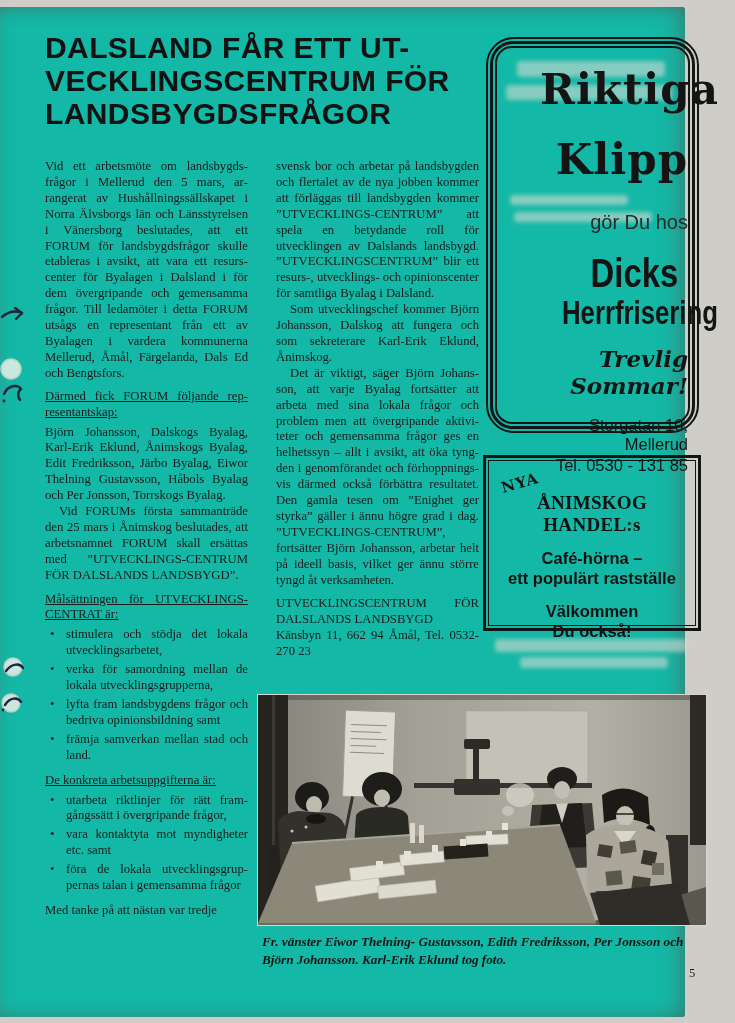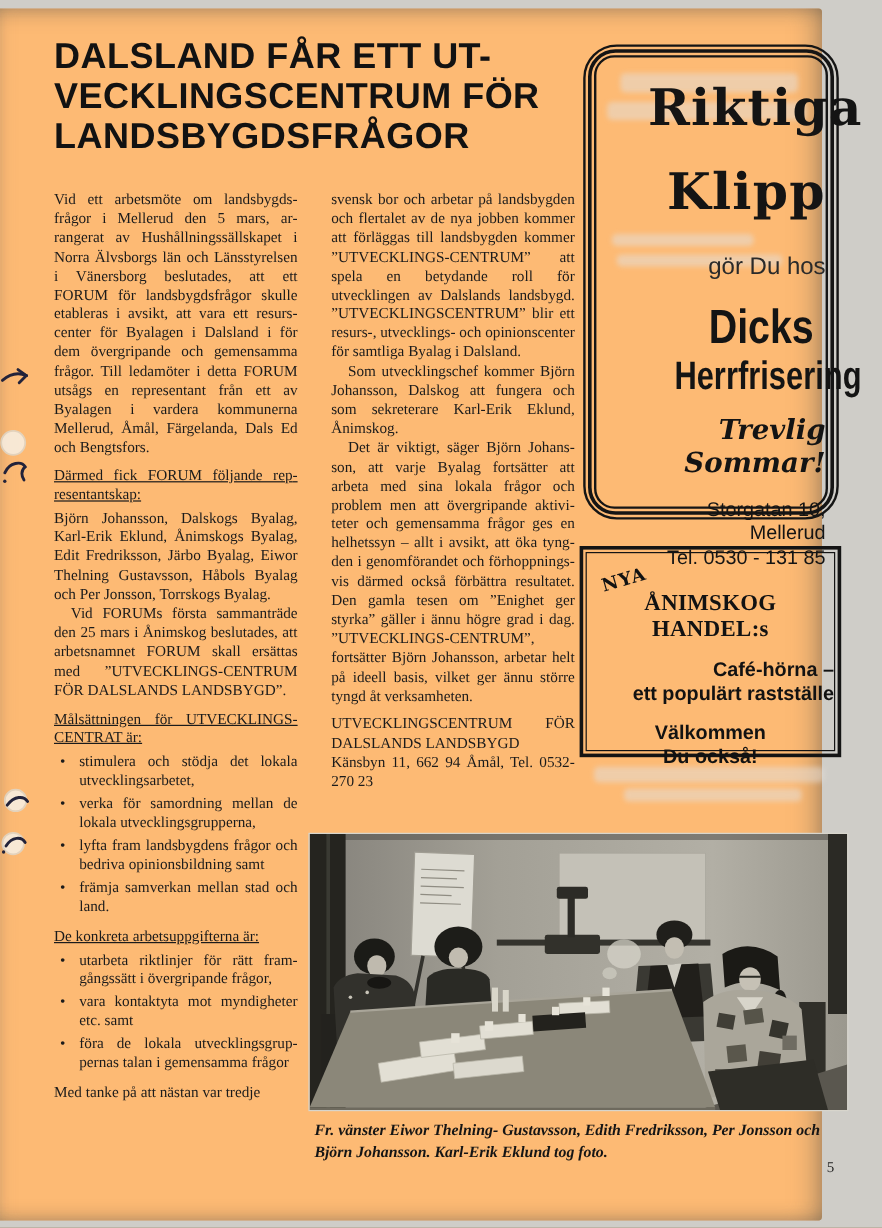--- a/index.html
+++ b/index.html
@@ -1,18 +1,18 @@
 <!DOCTYPE html>
 <html><head>
 <meta charset="utf-8">
 <style>
   html,body{margin:0;padding:0;background:#a8a6a1;}
   .stage{position:relative;width:735px;height:1023px;background:#cfcdc8;overflow:hidden;
          font-family:"Liberation Serif",serif;color:#1a1a1a;}
-  .page{position:absolute;left:0;top:7px;width:685px;height:1010px;background:#fdba74;
+  .page{position:absolute;left:0;top:7px;width:685px;height:1010px;background:#14b8a6;
         border-radius:0 3px 3px 0;
         box-shadow:inset -16px 0 24px -14px rgba(88,86,80,.6),
                    inset 0 14px 18px -14px rgba(88,86,80,.5),
                    inset 0 -12px 16px -12px rgba(88,86,80,.45),
                    inset 10px 0 18px -14px rgba(120,117,110,.35);}
   
   .title{position:absolute;left:45px;top:24px;margin:0;width:430px;
          font-family:"Liberation Sans",sans-serif;font-weight:bold;
          font-size:30px;line-height:33px;letter-spacing:.4px;color:#121212;}
   
@@ -54,21 +54,21 @@
   .stor{margin-top:17px;font-size:16.5px;}
   .tel{margin-top:2px;font-size:16.5px;}
   
   .ad2{position:absolute;left:483px;top:448px;width:218px;height:176px;}
   .c1{width:100%;height:100%;box-sizing:border-box;border:3px solid #141414;padding:2px;}
   .c2{width:100%;height:100%;box-sizing:border-box;border:1.5px solid #141414;position:relative;
       text-align:center;font-family:"Liberation Sans",sans-serif;color:#121212;}
   .nya{position:absolute;left:12px;top:13px;transform:rotate(-16deg);
        font-family:"DejaVu Serif",serif;font-weight:bold;font-size:15px;letter-spacing:1px;}
   .ah{margin-top:31px;font-family:"Liberation Serif",serif;font-weight:bold;font-size:19px;letter-spacing:.3px;}
-  .cafe{margin-top:12px;font-weight:bold;font-size:16.5px;line-height:20px;text-align:right;}
+  .cafe{margin-top:12px;font-weight:bold;font-size:16.5px;line-height:20px;}
   .valk{margin-top:13px;font-weight:bold;font-size:16.5px;line-height:20px;}
   
   .bleed{position:absolute;background:#e4ddd6;opacity:.55;filter:blur(2px);border-radius:4px;}
   .marks{position:absolute;left:0;top:292px;}
 </style>
 </head>
 <body>
 
 <div class="stage">
   <div class="page">

